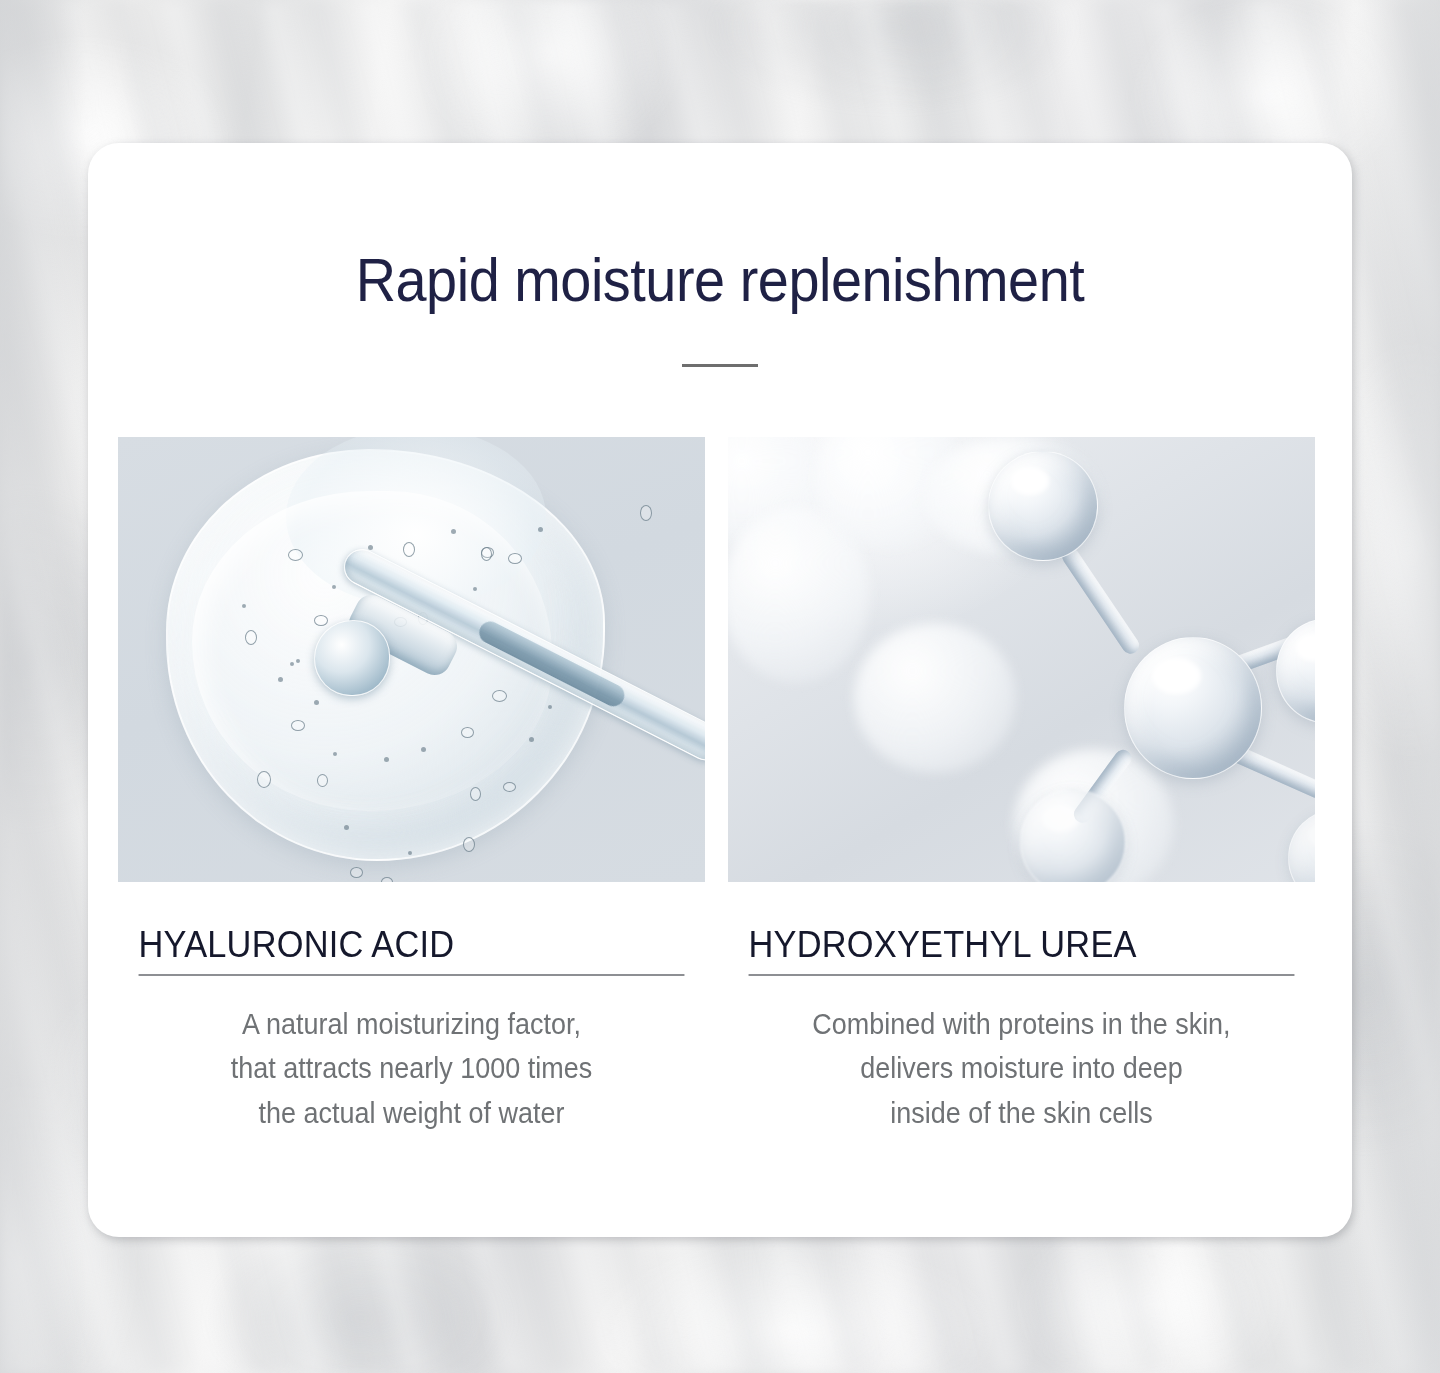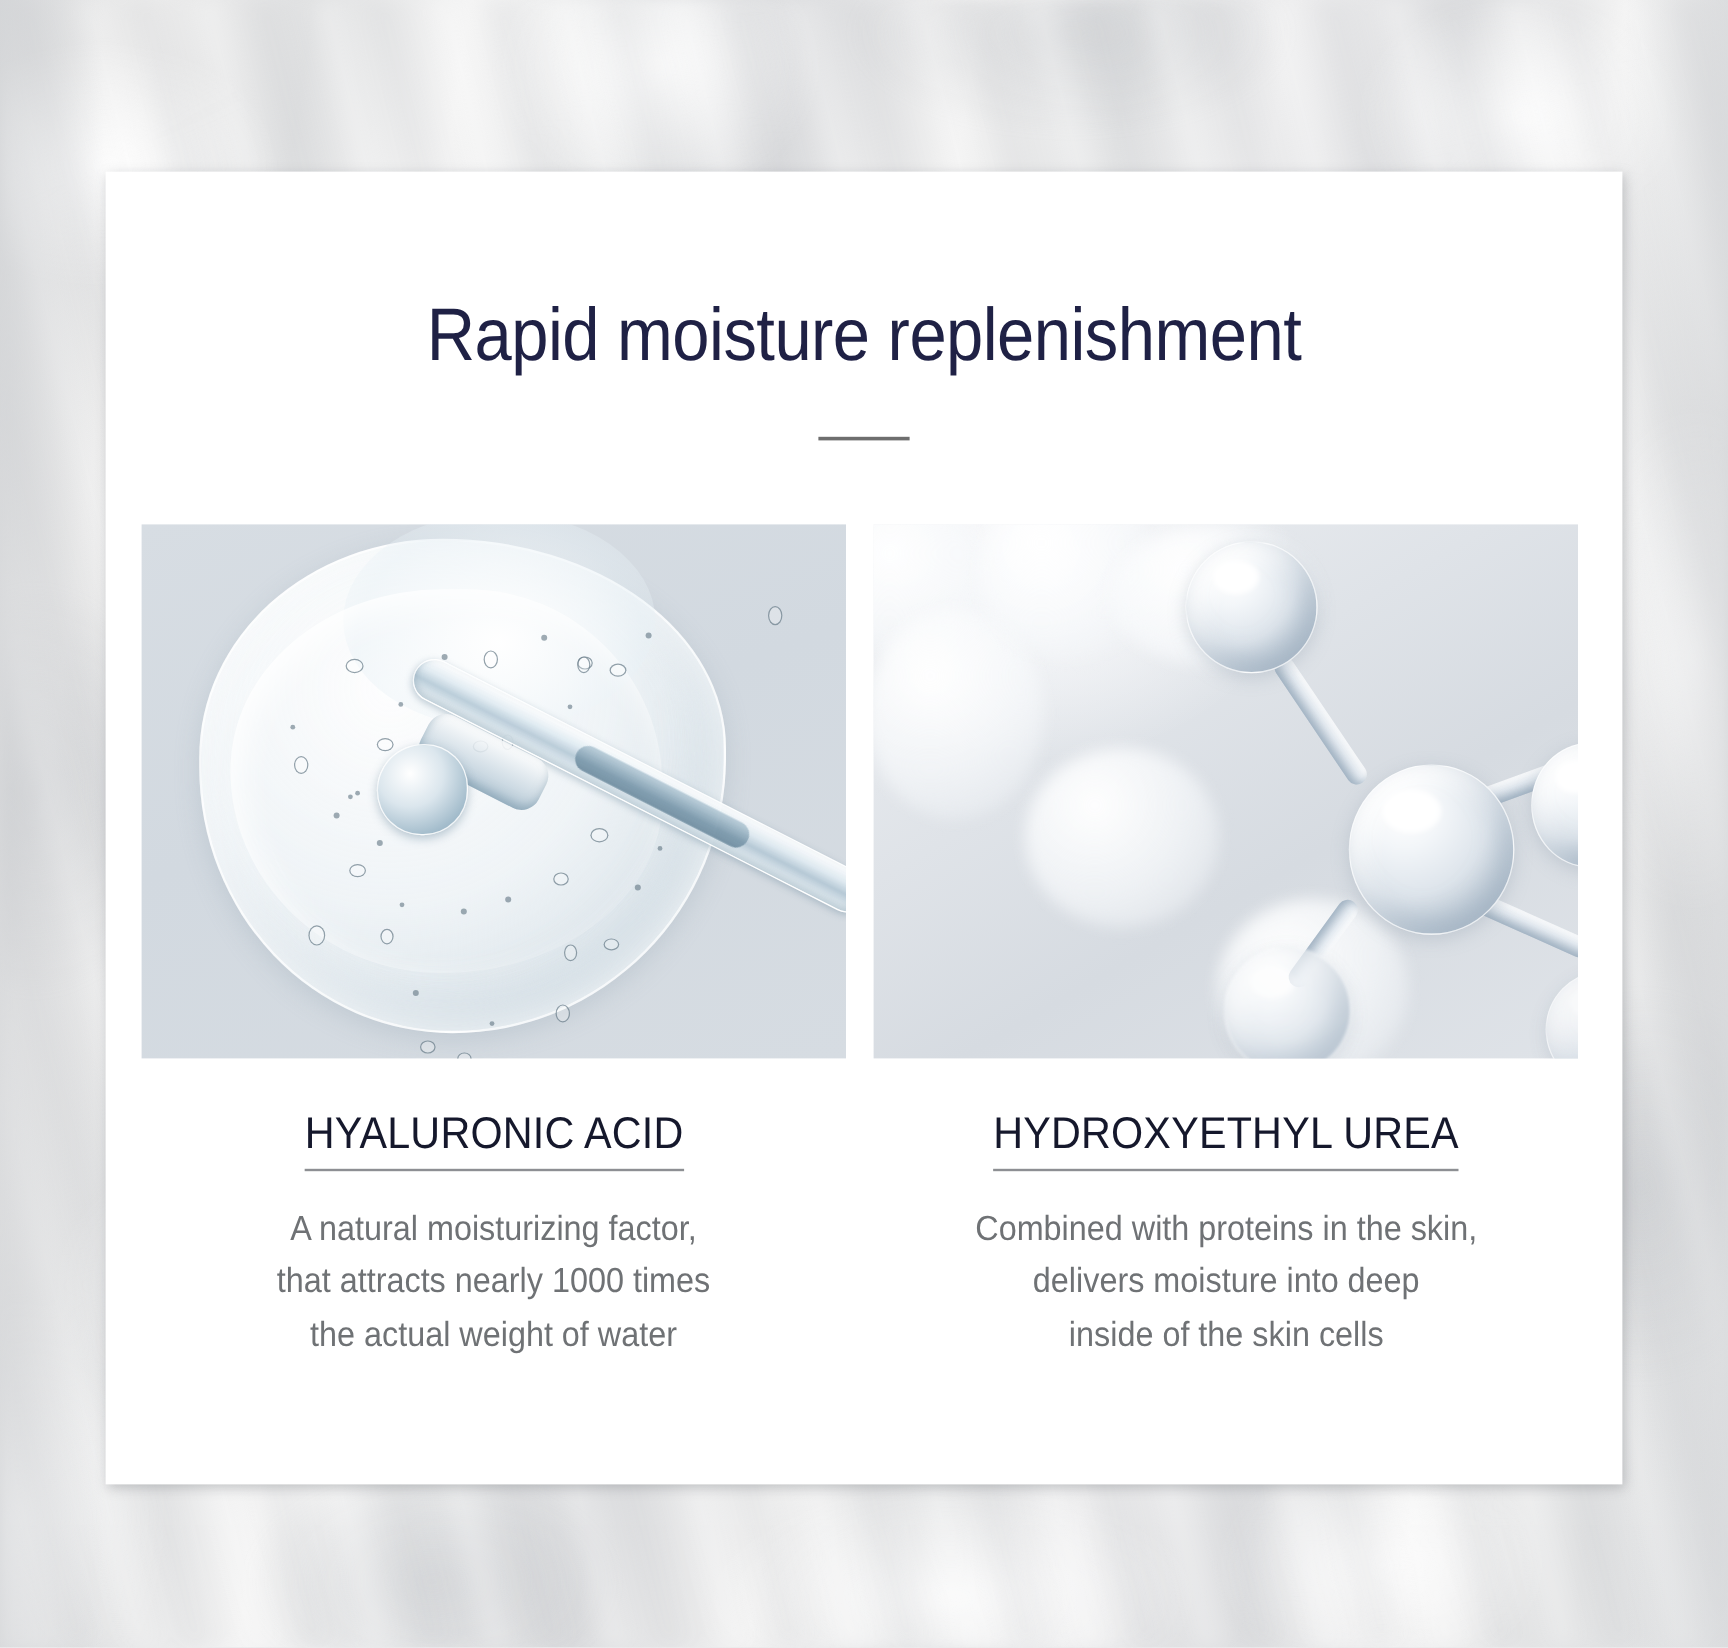--- a/index.html
+++ b/index.html
@@ -68,20 +68,21 @@
 
   
   #card {
     position: absolute;
     left: 88px;
     top: 143px;
     width: 1264px;
     height: 1094px;
     background: #ffffff;
     box-shadow: 2px 3px 9px rgba(120,124,130,.38);
+    border-radius: 31px;
   }
 
   
   .title-wrap {
     position: absolute;
     left: 0;
     top: 104px;
     width: 100%;
     text-align: center;
   }
@@ -110,21 +111,20 @@
     left: 30px;
     top: 294px;
     width: 1204px;
     display: flex;
     gap: 23px;
   }
   .col {
     width: 587px;
     display: flex;
     flex-direction: column;
-    align-items: center;
   }
 
   .thumb {
     width: 587px;
     height: 445px;
     position: relative;
     overflow: hidden;
   }
 
   

